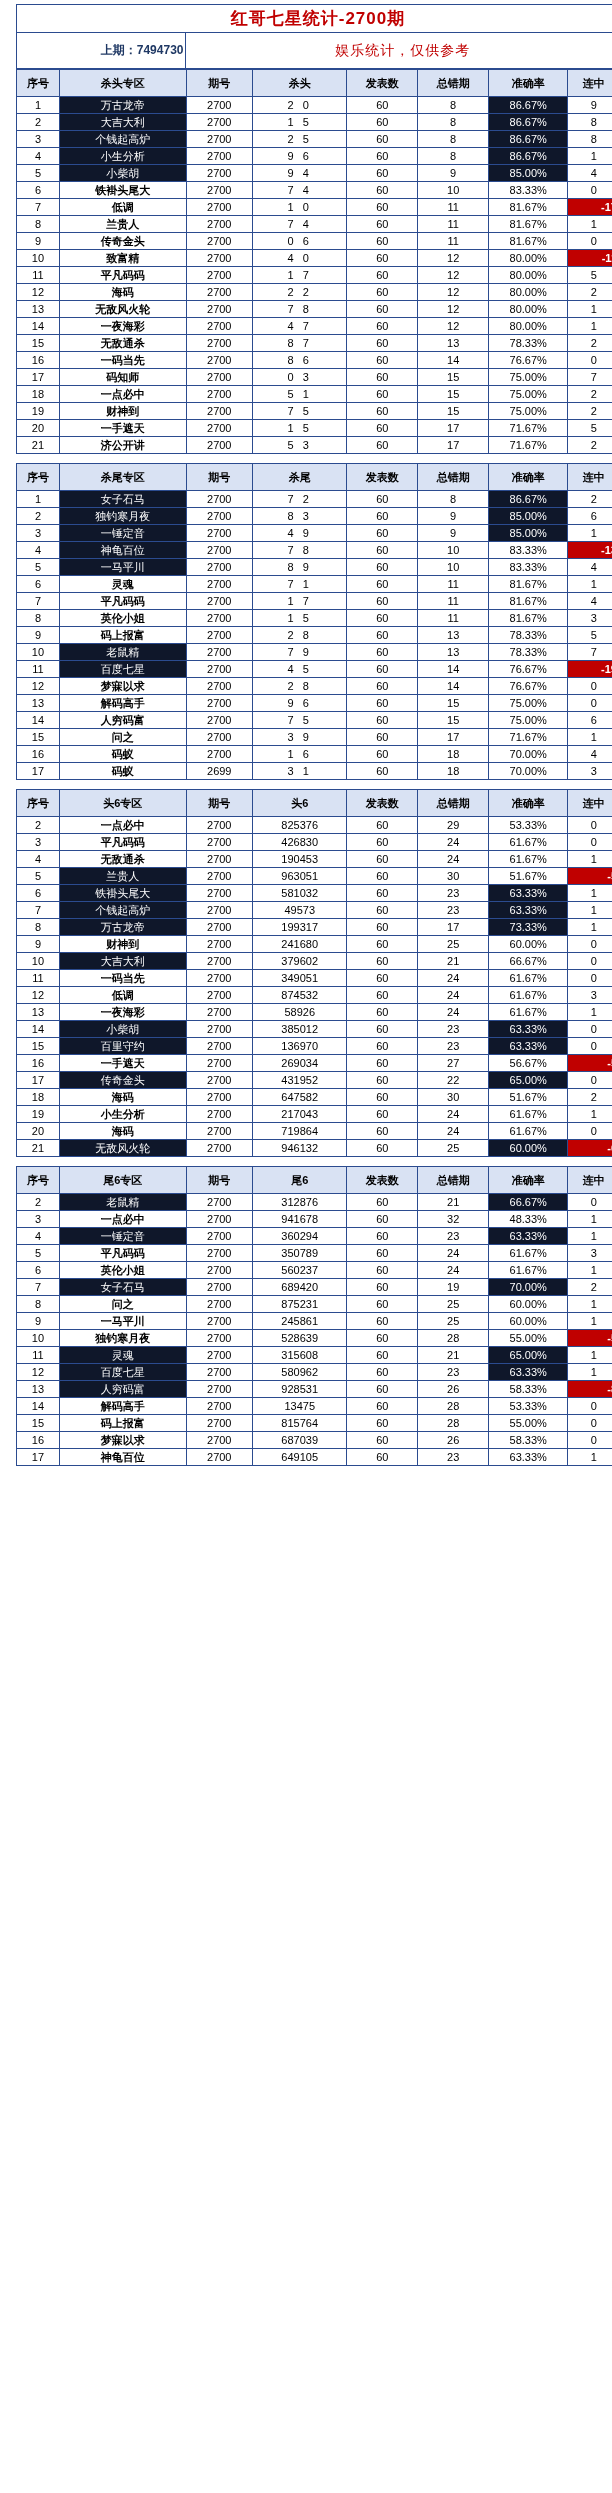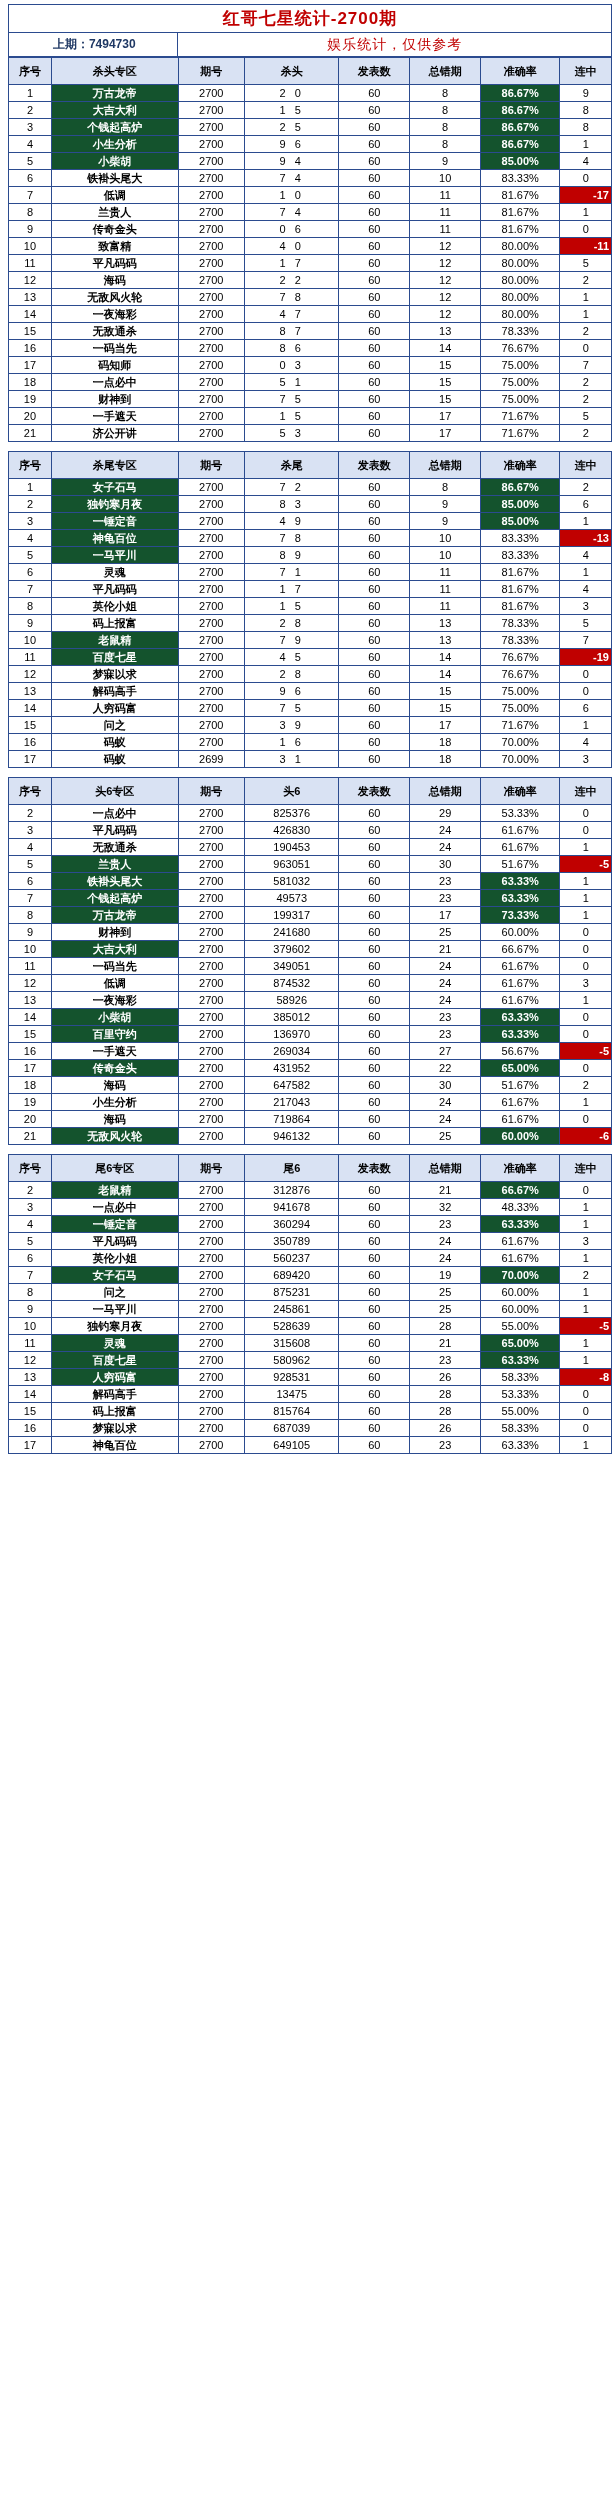--- a/index.html
+++ b/index.html
@@ -1,25 +1,25 @@
 <!DOCTYPE html>
 <html><head>
 <meta charset="utf-8">
 <style>
   html,body{margin:0;padding:0;background:#fff;}
   body{width:612px;font-family:"Liberation Sans","DejaVu Sans",sans-serif;color:#000;}
-  .page{width:612px;box-sizing:border-box;padding:4px 4px 0 8px;}
+  .page{width:612px;box-sizing:border-box;padding:4px 4px 0 16px;}
   table{border-collapse:collapse;width:604px;table-layout:fixed;}
   td,th{border:1px solid #2b4b8f;font-size:11px;line-height:1.15;padding:1px 2px;text-align:center;vertical-align:middle;height:17px;box-sizing:border-box;}
   .title-cell{font-size:17px;font-weight:bold;color:#c00000;height:28px;letter-spacing:1px;}
-  .sub-left{font-size:12px;font-weight:bold;color:#1f3864;text-align:center;padding-left:4px;height:24px;}
+  .sub-left{font-size:12px;font-weight:bold;color:#1f3864;text-align:right;padding-left:4px;height:36px;}
   .sub-right{font-size:14px;font-weight:normal;color:#c00000;height:24px;letter-spacing:1px;}
   thead th{background:#d9e2f3;font-weight:bold;font-size:11px;color:#000;height:27px;}
   .nm{font-weight:bold;}
-  .hl-green{background:#14532d;color:#fff;font-weight:bold;margin-top:45px;}
+  .hl-green{background:#0f172a;color:#fff;font-weight:normal;margin-top:45px;}
   .hl-red{background:#c00000;color:#fff;font-weight:bold;text-align:right;}
   col.c0{width:40px}col.c1{width:118px}col.c2{width:62px}col.c3{width:88px}
   col.c4{width:66px}col.c5{width:66px}col.c6{width:74px}col.c7{width:48px}
   .kill{letter-spacing:3px;border-radius:6px;}
 </style>
 </head>
 <body>
 
 <div class="page">
 

